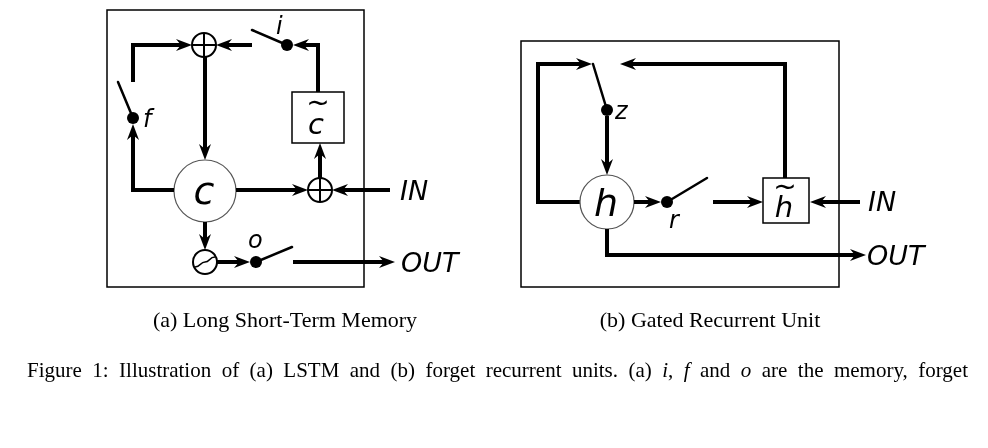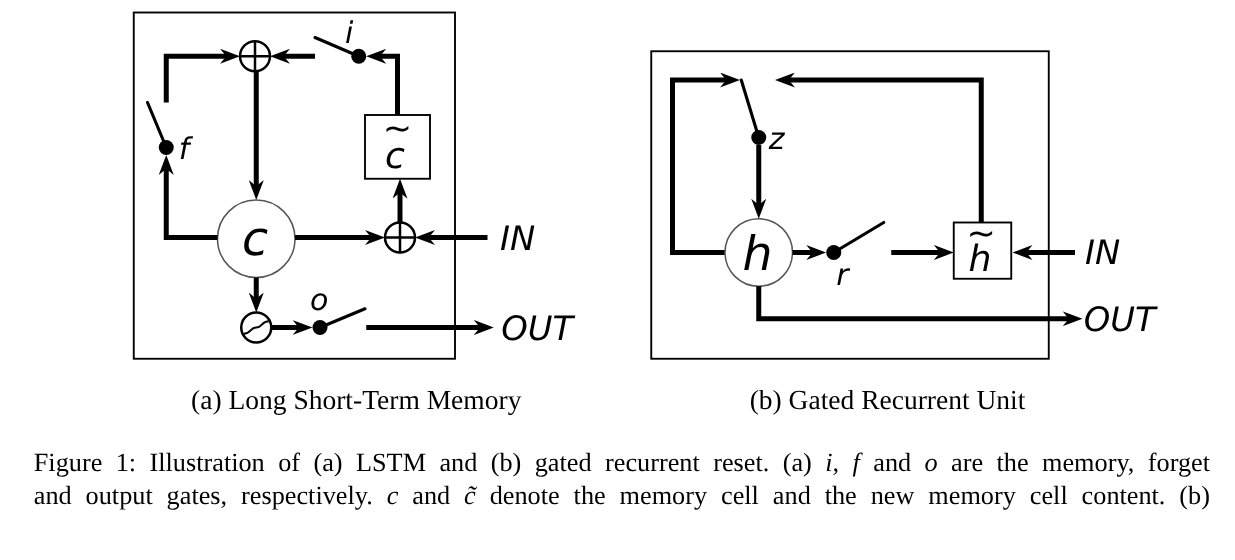--- a/index.html
+++ b/index.html
@@ -127,15 +127,14 @@
     <text class="lbl io" x="868" y="211">IN</text>
 
     <polyline class="thick" points="607,229 607,255 856,255" marker-end="url(#ah)"></polyline>
     <text class="lbl io" x="867" y="265">OUT</text>
 
     <text class="subcap" x="710" y="327" text-anchor="middle">(b) Gated Recurrent Unit</text>
   </g>
 </svg>
 
 <div id="caption">
-  <div class="cap-line justify"><span>Figure 1:  Illustration of (a) LSTM and (b) gated recurrent reset. (a) </span><span class="math">i</span><span>, </span><span class="math">f</span><span> and </span><span class="math">o</span><span> are the memory, forget</span></div>
-  <div class="cap-line justify"><span>and output gates, respectively. </span><span class="math">c</span><span> and </span><span class="math">c̃</span><span> denote the memory cell and the new memory cell content. (b)</span></div>
+  <div class="cap-line justify"><span>Figure 1:  Illustration of (a) LSTM and (b) forget recurrent units. (a) </span><span class="math">i</span><span>, </span><span class="math">f</span><span> and </span><span class="math">o</span><span> are the memory, forget</span></div>
 </div>
 
 </body></html>

